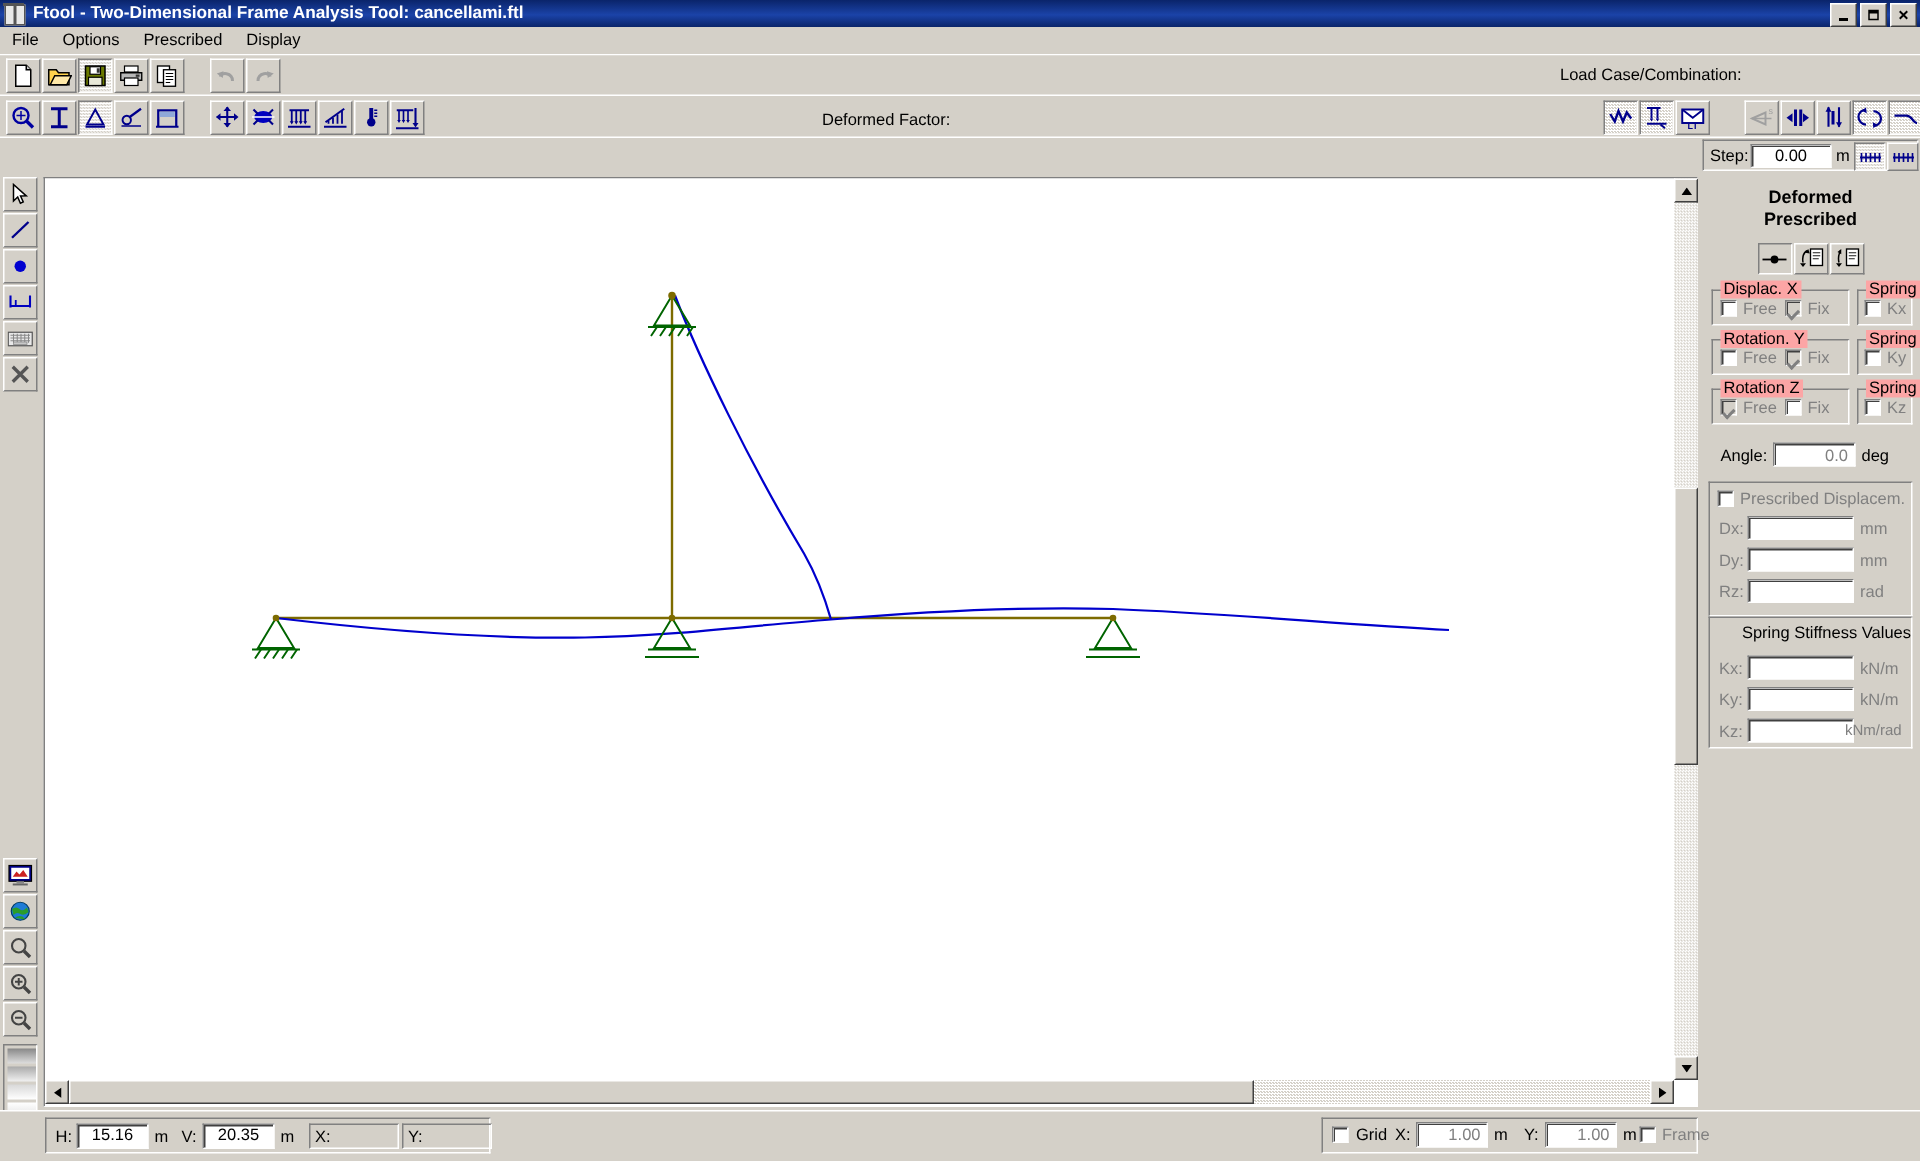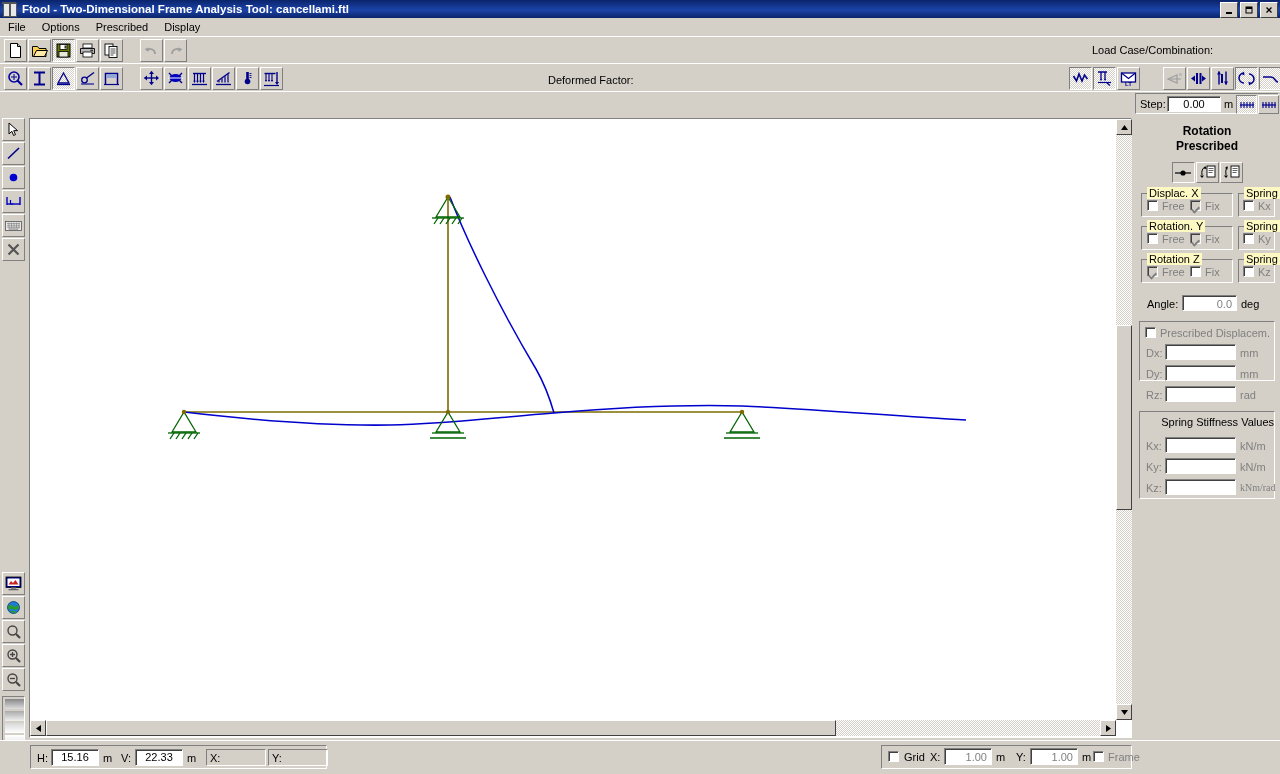--- a/index.html
+++ b/index.html
@@ -122,21 +122,21 @@
   }
   .supbtn.pressed{
     border-top:1px solid #808080;border-left:1px solid #808080;
     border-right:1px solid #fff;border-bottom:1px solid #fff;
   }
   .gbox{
     position:absolute;box-sizing:border-box;
     border:1px solid #808080;border-right-color:#fff;border-bottom-color:#fff;
   }
   .gbox .lbl{
-    position:absolute;top:-7px;left:5px;background:#fef9c3;padding:0 2px;
+    position:absolute;top:-7px;left:5px;background:#fca5a5;padding:0 2px;
     font-size:11px;color:#000;white-space:nowrap;
   }
   .chk{
     width:11px;height:11px;background:#d4d0c8;box-sizing:border-box;display:inline-block;
     border-top:1px solid #808080;border-left:1px solid #808080;
     border-right:1px solid #fff;border-bottom:1px solid #fff;
     box-shadow:inset 1px 1px 0 #404040;position:relative;vertical-align:middle;
   }
   .chk.white{background:#fff;}
   .chk.checked::after{
@@ -247,21 +247,21 @@
         </svg>
       </div>
       <div class="tbtn">
         <svg width="17" height="17" viewBox="0 0 17 17">
           <path d="M5 12 C5 6 13 6 13 9" fill="none" stroke="#a0a0a0" stroke-width="2"></path>
           <path d="M15.5 7 l-4.5 -1.5 l0.5 4.5 z" fill="#a0a0a0"></path>
         </svg>
       </div>
     </div>
 
-    <div class="t" style="left:1092px;top:7px;">Load Case/Combination:</div>
+    <div class="t" style="left:1040px;top:7px;">Load Case/Combination:</div>
     <div style="position:absolute;left:1160px;top:42px;width:116px;height:17px;background:#d4d0c8;box-sizing:border-box;
          border:1px solid #808080;border-right-color:#fff;border-bottom-color:#fff;box-shadow:inset 1px 1px 0 #404040;">
       <span style="position:absolute;left:3px;top:1px;font-size:11px;color:#808080;">Single Case</span>
       <div style="position:absolute;right:1px;top:1px;width:15px;height:13px;background:#d4d0c8;
            border-top:1px solid #fff;border-left:1px solid #fff;border-right:1px solid #404040;border-bottom:1px solid #404040;
            box-sizing:border-box;display:flex;align-items:center;justify-content:center;">
         <svg width="7" height="4" viewBox="0 0 7 4">
             <path d="M0 0 L7 0 L3.5 4 z" fill="#808080"></path>
           </svg>
       </div>
@@ -603,21 +603,21 @@
     </div>
     <div class="sthumb" style="left:16px;top:0;width:790px;height:16px;"></div>
     <div class="sbtn" style="left:1070px;top:0;">
       <svg width="5" height="7" viewBox="0 0 5 7">
           <path d="M0 0 L0 7 L5 3.5 Z" fill="#000"></path>
         </svg>
     </div>
   </div>
 
   <div class="rpanel">
-    <div class="rtitle">Rotation</div>
+    <div class="rtitle">Deformed</div>
     <div class="rtitle" style="padding-top:0;">Prescribed</div>
 
     <div class="supbtns">
       <div class="supbtn pressed">
         <svg width="18" height="14" viewBox="0 0 18 14">
           <path d="M1 7 h16" stroke="#000" stroke-width="1.2"></path>
           <circle cx="9" cy="7" r="2.6" fill="#000"></circle>
         </svg>
       </div>
       <div class="supbtn">
@@ -676,21 +676,21 @@
     <div class="gbox" style="left:104px;top:141px;width:37px;height:24px;">
       <span class="lbl">Spring</span>
       <span class="chk white" style="position:absolute;left:4px;top:6px;"></span>
       <span class="tg" style="left:19px;top:6px;">Kz</span>
     </div>
 
     <span class="t" style="left:13px;top:180px;">Angle:</span>
     <div class="fld gr" style="position:absolute;left:48px;top:177px;width:55px;height:16px;line-height:14px;">0.0</div>
     <span class="t" style="left:107px;top:180px;">deg</span>
 
-    <div class="gbox" style="left:5px;top:203px;width:136px;height:60px;">
+    <div class="gbox" style="left:5px;top:203px;width:136px;height:90px;">
       <span class="chk white" style="position:absolute;left:5px;top:5px;"></span>
       <span class="tg" style="left:20px;top:5px;">Prescribed Displacem.</span>
 
       <span class="tg" style="left:6px;top:25px;">Dx:</span>
       <div class="fld" style="position:absolute;left:25px;top:22px;width:71px;height:16px;"></div>
       <span class="tg" style="left:100px;top:25px;">mm</span>
 
       <span class="tg" style="left:6px;top:46px;">Dy:</span>
       <div class="fld" style="position:absolute;left:25px;top:43px;width:71px;height:16px;"></div>
       <span class="tg" style="left:100px;top:46px;">mm</span>
@@ -706,33 +706,33 @@
       <span class="tg" style="left:6px;top:28px;">Kx:</span>
       <div class="fld" style="position:absolute;left:25px;top:25px;width:71px;height:16px;"></div>
       <span class="tg" style="left:100px;top:28px;">kN/m</span>
 
       <span class="tg" style="left:6px;top:49px;">Ky:</span>
       <div class="fld" style="position:absolute;left:25px;top:46px;width:71px;height:16px;"></div>
       <span class="tg" style="left:100px;top:49px;">kN/m</span>
 
       <span class="tg" style="left:6px;top:70px;">Kz:</span>
       <div class="fld" style="position:absolute;left:25px;top:67px;width:71px;height:16px;"></div>
-      <span class="tg" style="left:100px;top:70px;font-size:10px;font-family:Liberation Serif, serif;">kNm/rad</span>
+      <span class="tg" style="left:90px;top:70px;font-size:10px;">kNm/rad</span>
     </div>
   </div>
 
   <div class="statusbar">
     <div style="position:absolute;left:0;top:0;width:1280px;height:2px;border-top:1px solid #fff;"></div>
 
     <div class="sb-group" style="left:30px;top:5px;width:297px;height:24px;">
       <span class="t" style="left:6px;top:6px;font-weight:normal;">H:</span>
       <div class="fld" style="position:absolute;left:20px;top:3px;width:48px;height:17px;text-align:center;line-height:15px;padding:0;">15.16</div>
       <span class="t" style="left:72px;top:6px;">m</span>
       <span class="t" style="left:90px;top:6px;">V:</span>
-      <div class="fld" style="position:absolute;left:104px;top:3px;width:48px;height:17px;text-align:center;line-height:15px;padding:0;">22.33</div>
+      <div class="fld" style="position:absolute;left:104px;top:3px;width:48px;height:17px;text-align:center;line-height:15px;padding:0;">20.35</div>
       <span class="t" style="left:156px;top:6px;">m</span>
 
       <div style="position:absolute;left:175px;top:3px;width:60px;height:17px;box-sizing:border-box;
            border:1px solid #808080;border-right-color:#fff;border-bottom-color:#fff;">
         <span class="t" style="left:3px;top:2px;">X:</span>
         <span class="t" style="left:18px;top:2px;"></span>
       </div>
       <div style="position:absolute;left:237px;top:3px;width:60px;height:17px;box-sizing:border-box;
            border:1px solid #808080;border-right-color:#fff;border-bottom-color:#fff;">
         <span class="t" style="left:3px;top:2px;">Y:</span>

